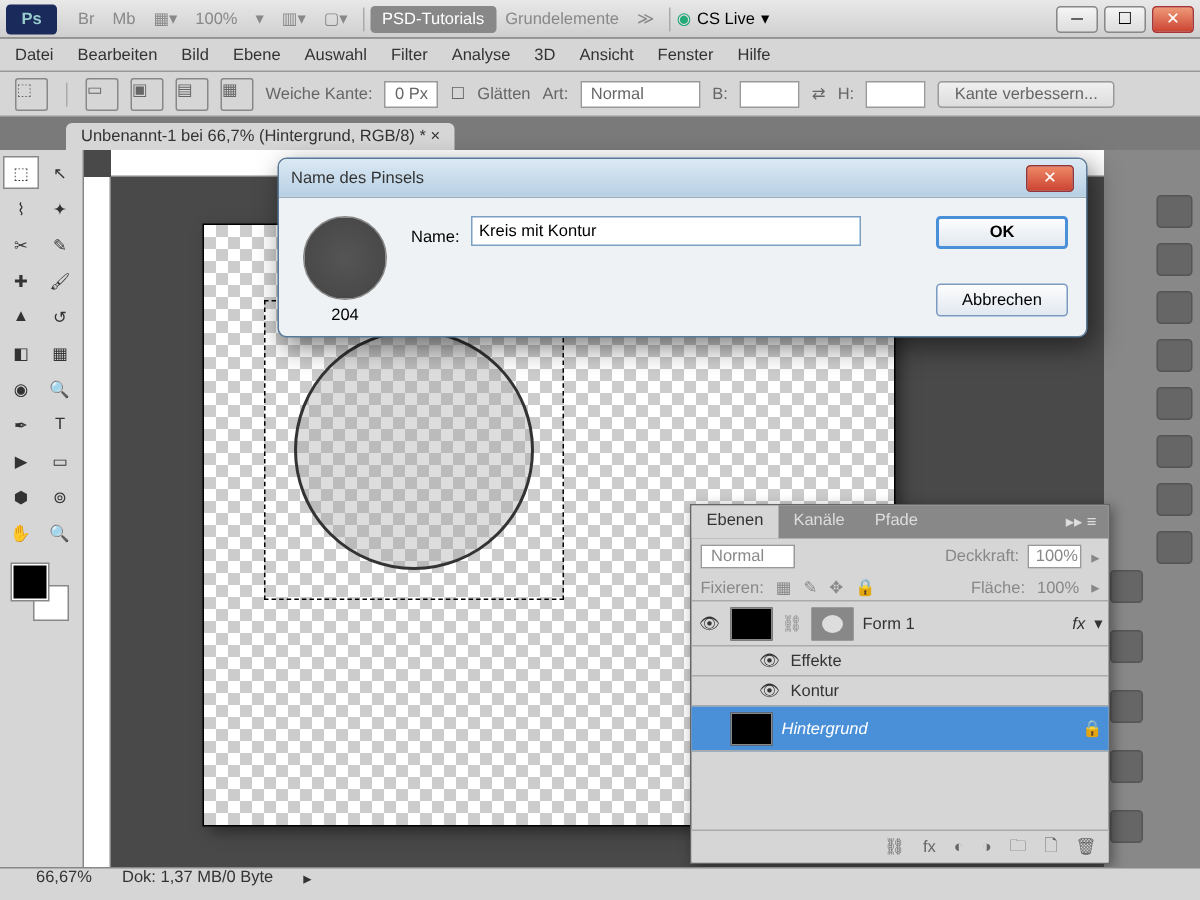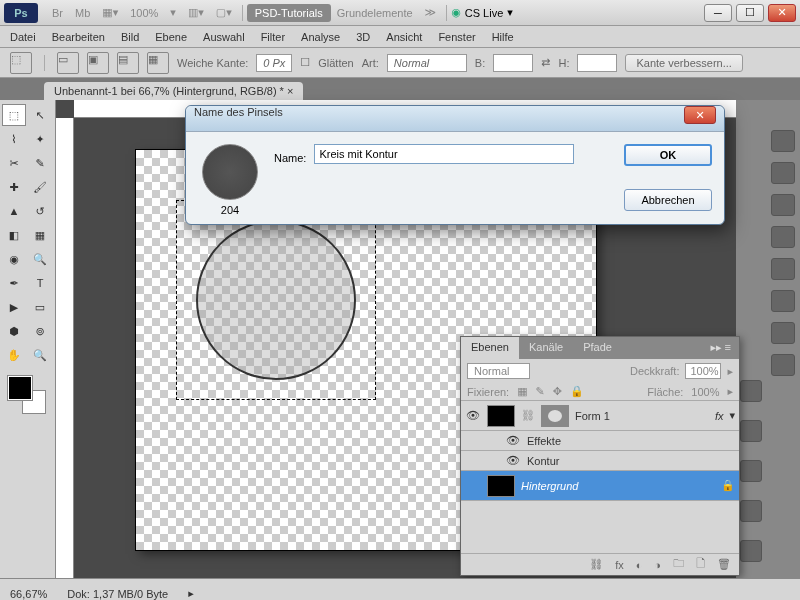--- a/index.html
+++ b/index.html
@@ -13,21 +13,21 @@
 .win-btns { margin-left: auto; display: flex; gap: 4px; }
 .win-btn { width: 28px; height: 18px; border: 1px solid #888; border-radius: 3px; background: linear-gradient(#f5f5f5,#ddd); display: flex; align-items: center; justify-content: center; }
 .win-btn.close { background: linear-gradient(#e97,#c43); color: #fff; border-color: #a33; }
 
 
 .menubar { height: 22px; background: #d6d6d6; display: flex; align-items: center; padding: 0 10px; border-bottom: 1px solid #999; }
 .menubar span { margin-right: 16px; color: #333; }
 
 
 .optbar { height: 30px; background: #d6d6d6; border-bottom: 1px solid #999; display: flex; align-items: center; padding: 0 10px; gap: 8px; color: #666; }
-.optbar .box { border: 1px solid #999; background: #fff; padding: 1px 6px; height: 18px; display: flex; align-items: center; font-style: italic; }
+.optbar .box { border: 1px solid #999; background: #fff; padding: 1px 6px; height: 18px; display: flex; align-items: center; }
 .optbar .btn { border: 1px solid #999; background: linear-gradient(#f0f0f0,#ddd); padding: 2px 10px; border-radius: 3px; }
 .icon-box { width: 22px; height: 22px; border: 1px solid #888; background: #d6d6d6; border-radius: 2px; }
 
 
 .tabbar { height: 22px; background: #7a7a7a; display: flex; align-items: flex-end; padding-left: 44px; }
 .doc-tab { background: #d6d6d6; padding: 3px 10px; border-radius: 4px 4px 0 0; color: #333; }
 
 
 .main { position: absolute; top: 100px; bottom: 22px; left: 0; right: 0; display: flex; }
 .tools-left { width: 56px; background: #d6d6d6; border-right: 1px solid #888; display: flex; flex-wrap: wrap; align-content: flex-start; padding: 4px 2px; gap: 2px; }
@@ -61,25 +61,25 @@
 .layer-row { display: flex; align-items: center; height: 30px; border-bottom: 1px solid #aaa; padding: 0 4px; gap: 6px; color: #333; }
 .layer-row.sel { background: #4a90d9; color: #fff; }
 .layer-row.sub { padding-left: 44px; height: 20px; }
 .eye { width: 16px; text-align: center; }
 .thumb { width: 28px; height: 22px; border: 1px solid #888; background: #000; }
 .thumb.mask { background: #888; position: relative; }
 .thumb.mask::after { content:""; position:absolute; inset: 4px 6px; background:#ddd; border-radius:50%; }
 .layers-foot { position: absolute; bottom: 0; left: 0; right: 0; height: 22px; background: #d6d6d6; border-top: 1px solid #aaa; display: flex; justify-content: flex-end; align-items: center; gap: 12px; padding: 0 8px; color: #666; }
 
 
-.status { position: absolute; bottom: 0; left: 0; right: 0; height: 22px; background: #d6d6d6; border-top: 1px solid #888; display: flex; align-items: flex-end; padding: 0 10px; gap: 20px; color: #333; }
+.status { position: absolute; bottom: 0; left: 0; right: 0; height: 22px; background: #d6d6d6; border-top: 1px solid #888; display: flex; align-items: flex-start; padding: 0 24px; gap: 20px; color: #333; }
 
 
 .dialog { position: absolute; left: 185px; top: 105px; width: 540px; height: 120px; background: #eef2f4; border: 1px solid #5a7a9a; border-radius: 6px; box-shadow: 4px 6px 18px rgba(0,0,0,.5); }
-.dlg-title { height: 26px; background: linear-gradient(#dbe9f4,#b8d0e4); border-radius: 6px 6px 0 0; display: flex; padding: 0 8px; color: #333; border-bottom: 1px solid #9ab; }
+.dlg-title { height: 26px; background: linear-gradient(#dbe9f4,#b8d0e4); border-radius: 6px 6px 0 0; display: flex; align-items: center; padding: 0 8px; color: #333; border-bottom: 1px solid #9ab; }
 .dlg-close { margin-left: auto; width: 32px; height: 18px; background: linear-gradient(#e86,#c43); border: 1px solid #933; border-radius: 3px; color: #fff; display: flex; align-items: center; justify-content: center; }
 .dlg-body { display: flex; padding: 12px; gap: 12px; align-items: flex-start; }
 .brush-prev { width: 64px; text-align: center; }
 .brush-circ { width: 56px; height: 56px; border-radius: 50%; background: radial-gradient(#555,#444); border: 1px solid #888; margin: 0 auto 4px; }
 .dlg-field { display: flex; align-items: flex-end; gap: 8px; }
 .dlg-field input { width: 260px; height: 20px; border: 1px solid #7aa0c4; padding: 0 4px; background: #fff; }
 .dlg-btns { margin-left: auto; display: flex; flex-direction: column; gap: 23px; }
 .dlg-btn { width: 88px; height: 22px; border: 1px solid #7a9ac0; background: linear-gradient(#fdfdfd,#e0e8f0); border-radius: 3px; }
 .dlg-btn.primary { border: 2px solid #4a90d9; font-weight: bold; }
 </style>

